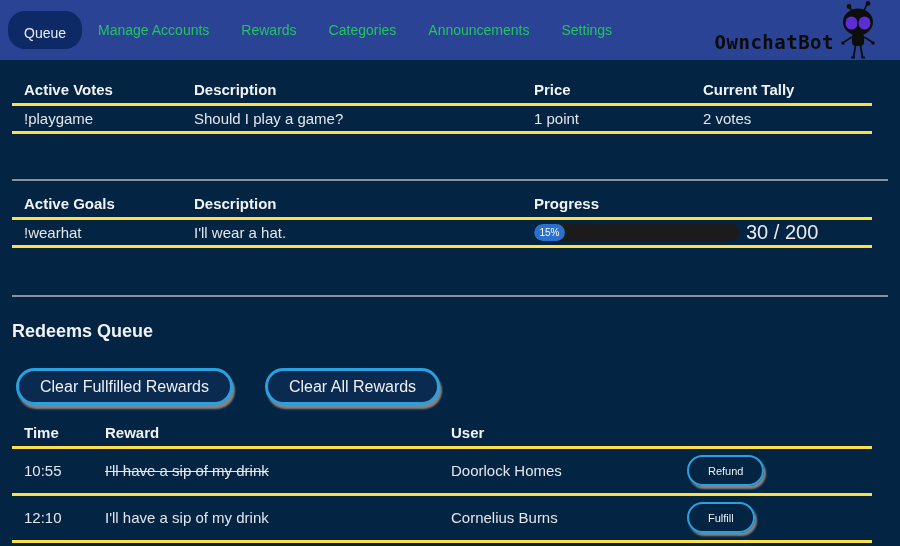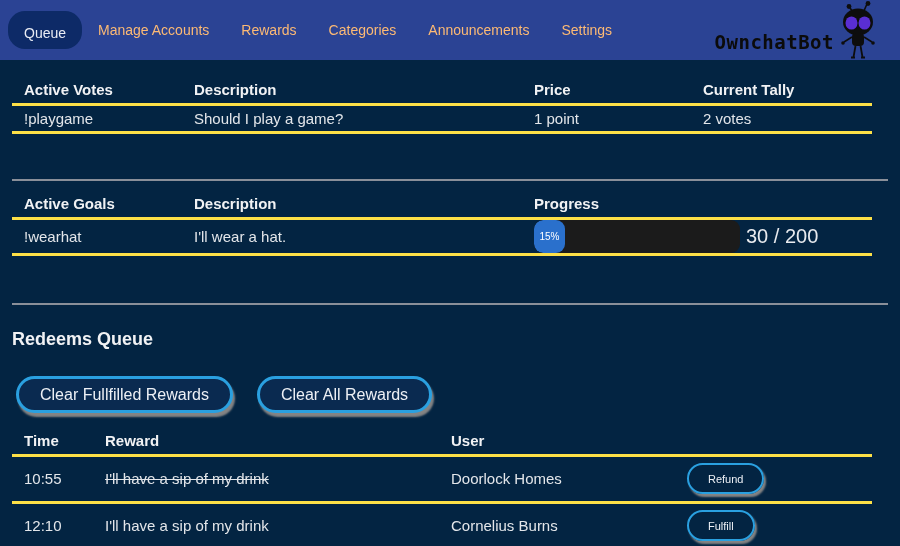--- a/index.html
+++ b/index.html
@@ -15,21 +15,21 @@
   .nav {
     height: 60px;
     background: #2b4394;
     display: flex;
     align-items: center;
     padding-left: 8px;
     position: relative;
   }
   .nav-item {
     font-size: 14px;
-    color: #fdba74;
+    color: #22c55e;
     padding: 0 16px;
     cursor: pointer;
     line-height: 60px;
     white-space: nowrap;
   }
   .nav-item.active {
     background: #0d2a67;
     border-radius: 17px;
     line-height: 45px;
     height: 38px;
@@ -84,21 +84,21 @@
   }
   .divider-1 { margin-top: 45px; }
   .divider-2 { margin-top: 47px; }
 
   .goals-table th { height: 38px; padding-top: 10px; vertical-align: middle; margin-top: 28px; }
   .goals-table td { height: 28px; }
 
   .progress-cell-inner { display: flex; align-items: center; }
   .progress-track {
     width: 206px;
-    height: 33px;
+    height: 17px;
     background: #1b1b1b;
     border-radius: 9px;
     overflow: hidden;
   }
   .progress-fill {
     height: 100%;
     background: #2a70cc;
     border-radius: 9px;
     color: #ffffff;
     font-size: 10px;
@@ -111,21 +111,21 @@
   
   .redeems-title {
     font-size: 18px;
     font-weight: bold;
     color: #f1f2f4;
     margin: 24px 0 12px 12px;
   }
   .btn-row {
     margin: 26px 0 0 16px;
     display: flex;
-    gap: 24px;
+    gap: 32px;
   }
   .pill-btn {
     height: 37px;
     background: #0a2a50;
     border: 3px solid #2aa0e0;
     border-radius: 19px;
     color: #edf0f5;
     font-size: 16px;
     font-family: "Liberation Sans", sans-serif;
     padding: 0 21px;

